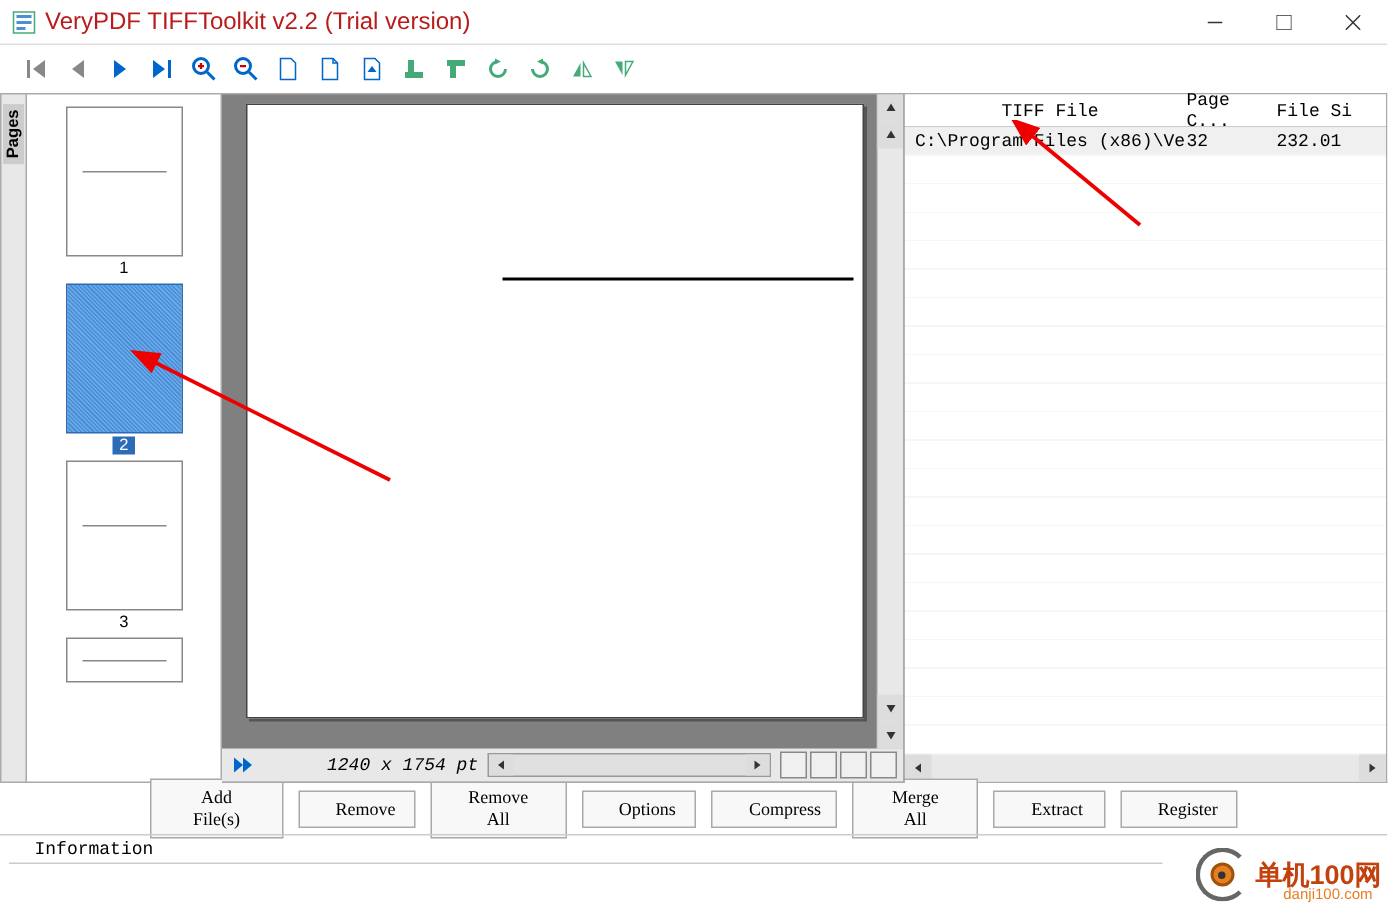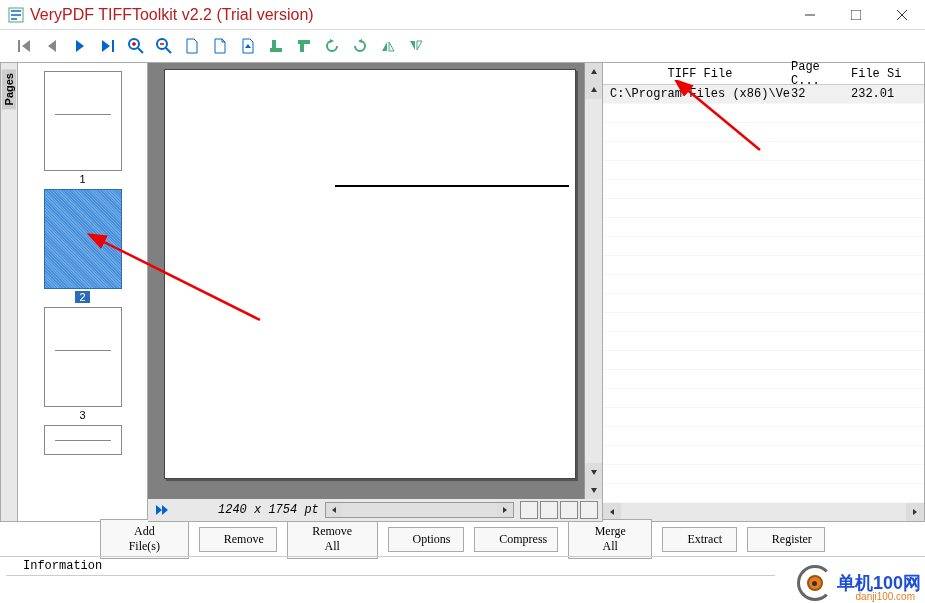--- a/index.html
+++ b/index.html
@@ -46,21 +46,21 @@
 .file-row .c3 { flex: 1; text-align: left; padding-right: 6px; }
 .file-scroll-bottom { height: 18px; background: #e8e8e8; display:flex;}
 .file-scroll-bottom .sbtn{width:18px;background:#ddd;display:flex;align-items:center;justify-content:center;}
 .button-row { height: 34px; display: flex; align-items: center; padding: 0 100px; gap: 10px; }
 .button-row button { font-family: Liberation Serif, serif; font-size: 12px; padding: 4px 24px; background: #f8f8f8; border: 1px solid #aaa; min-width: 74px; }
 .status-bar { height: 24px; border-top: 1px solid #ccc; padding: 2px 23px; font-family: "Courier New", monospace; font-size: 12px; position: relative; }
 .watermark { position: absolute; right: 4px; bottom: 2px; display: flex; align-items: center; gap: 4px; }
 .watermark .logo-c { width: 36px; height: 36px; border: 3px solid #666; border-radius: 50%; border-right-color: transparent; display:flex; align-items:center; justify-content:center; position: relative; }
 .watermark .logo-dot { width: 16px; height: 16px; background: #e67e22; border: 2px solid #a0520a; border-radius: 50%; display:flex;align-items:center;justify-content:center; }
 .watermark .logo-dot::after{content:"";width:5px;height:5px;background:#333;border-radius:50%;}
-.watermark .text-cn { font-size: 18px; color: #1d4ed8; font-weight: bold; }
+.watermark .text-cn { font-size: 18px; color: #c2410c; font-weight: bold; }
 .watermark .text-url { position: absolute; right: 6px; bottom: -1px; font-size: 10px; color: #e67e22; }
 svg { display: block; }
 .arrow-red { position: absolute; pointer-events: none; }
 </style>
 </head>
 <body>
 
 <div class="titlebar">
   <svg class="app-icon" viewBox="0 0 16 16">
       <rect x="1" y="1" width="14" height="14" fill="#fff" stroke="#4a7"></rect>

